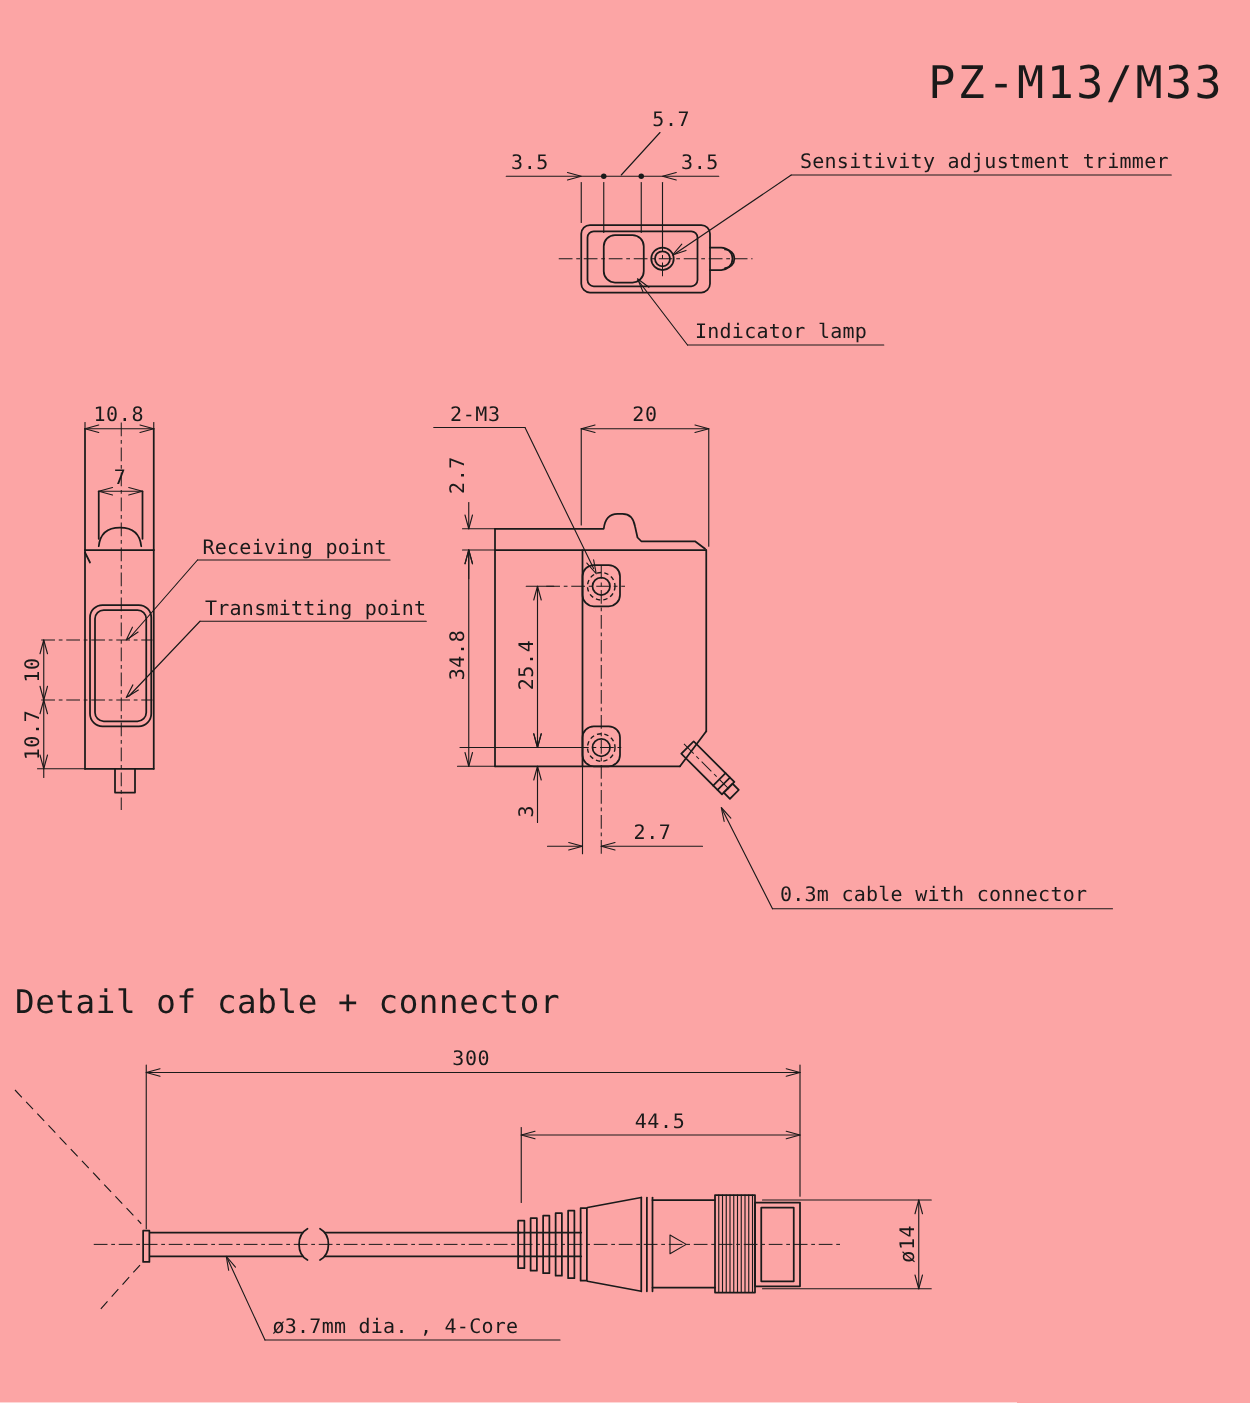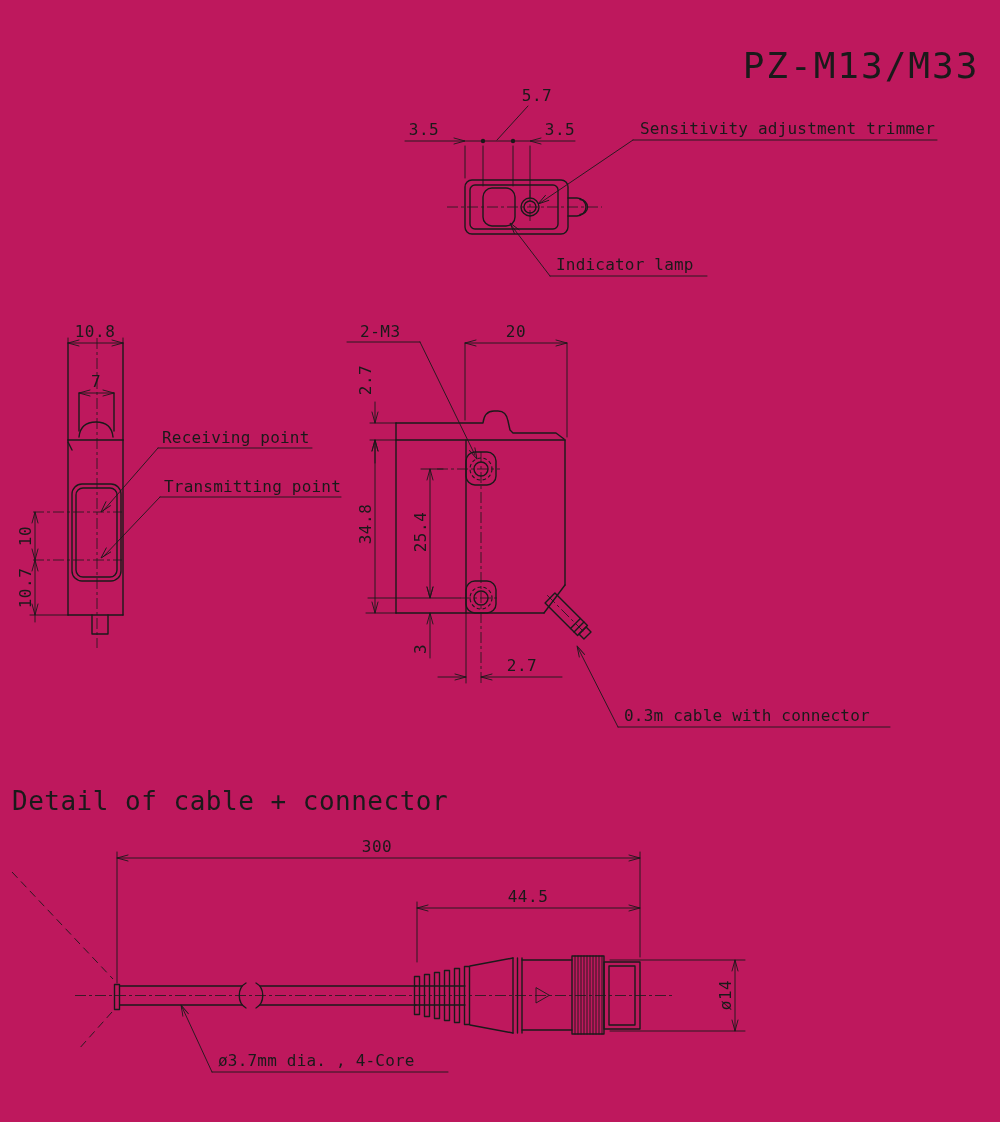--- a/index.html
+++ b/index.html
@@ -1,16 +1,16 @@
 <!DOCTYPE html>
 <html><head>
 <meta charset="utf-8">
 <style>
   html,body{margin:0;padding:0;background:#fff;}
-  #sheet{position:relative;width:1000px;height:1122px;background:#be185d;}
+  #sheet{position:relative;width:1000px;height:1122px;background:#fca5a5;}
   svg{display:block;}
   
   .ol{stroke:#1a1a1a;stroke-width:1.4;fill:none;stroke-linecap:round;stroke-linejoin:round;}
   
   .tl{stroke:#1a1a1a;stroke-width:0.9;fill:none;stroke-linecap:round;stroke-linejoin:round;}
   
   .cl{stroke:#1a1a1a;stroke-width:0.8;fill:none;stroke-dasharray:11 3 3 3;}
   
   .hid{stroke:#1a1a1a;stroke-width:1.1;fill:none;stroke-dasharray:3.5 2.5;}
   

